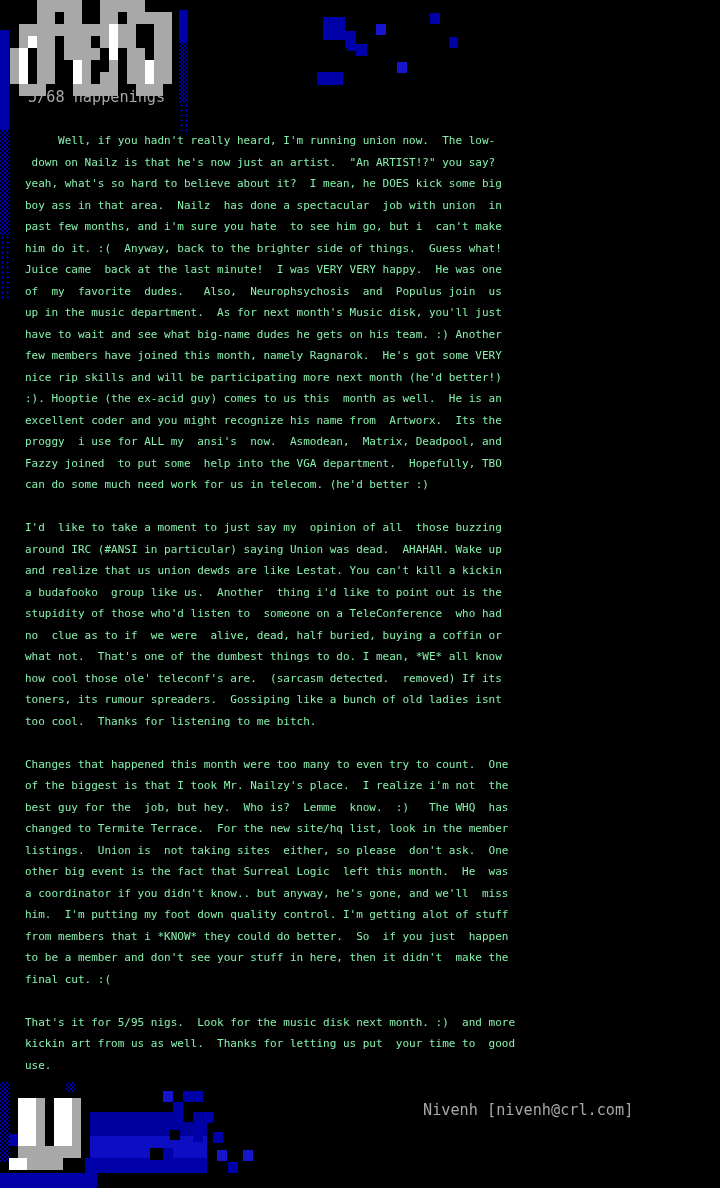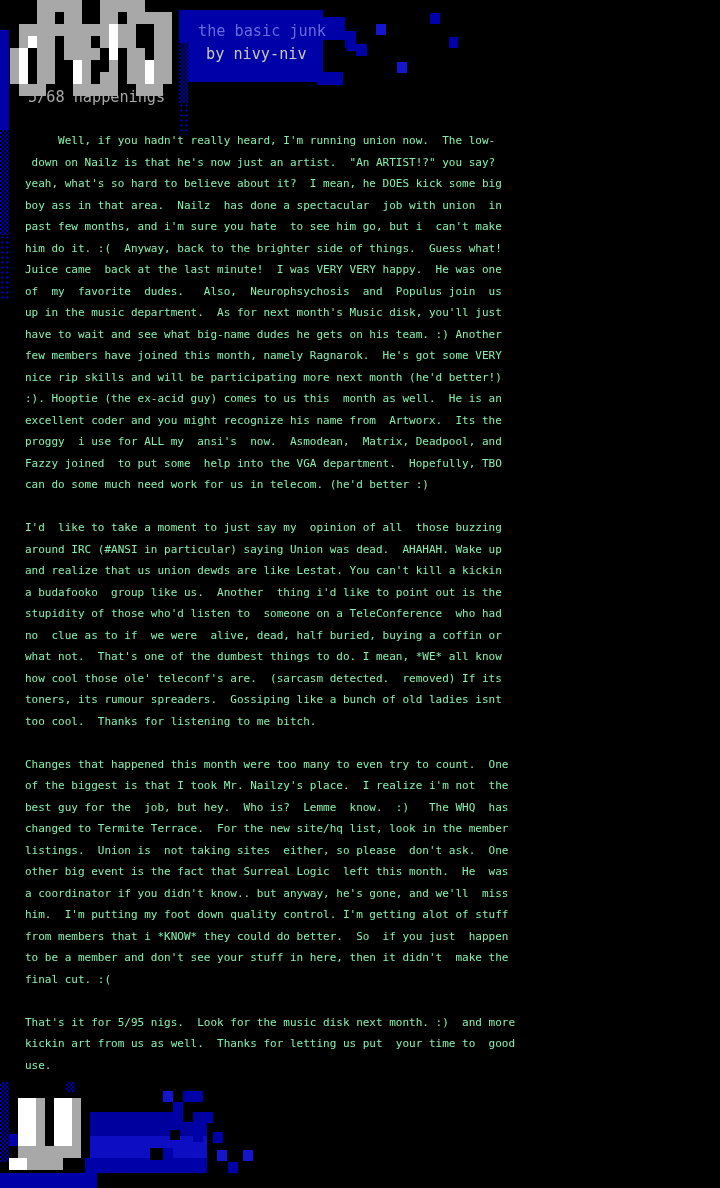--- a/index.html
+++ b/index.html
@@ -182,24 +182,20 @@
       <div class="cell" style="left: 73px; top: 84px; width: 9px; height: 12px; background: rgb(168, 168, 168);"></div>
       <div class="cell" style="left: 82px; top: 84px; width: 9px; height: 12px; background: rgb(168, 168, 168);"></div>
       <div class="cell" style="left: 91px; top: 84px; width: 9px; height: 12px; background: rgb(168, 168, 168);"></div>
       <div class="cell" style="left: 100px; top: 84px; width: 9px; height: 12px; background: rgb(168, 168, 168);"></div>
       <div class="cell" style="left: 109px; top: 84px; width: 9px; height: 12px; background: rgb(168, 168, 168);"></div>
       <div class="cell" style="left: 136px; top: 84px; width: 9px; height: 12px; background: rgb(168, 168, 168);"></div>
       <div class="cell" style="left: 145px; top: 84px; width: 9px; height: 12px; background: rgb(168, 168, 168);"></div>
       <div class="cell" style="left: 154px; top: 84px; width: 9px; height: 12px; background: rgb(168, 168, 168);"></div>
     </div>
 
-  <div class="header-box">
-    <div class="header-title">the basic junk</div>
-    <div class="header-byline">by nivy-niv</div>
-  </div>
 
   <div class="section-label">5/68 happenings</div>
 
   <pre class="body-text">     Well, if you hadn't really heard, I'm running union now.  The low-
  down on Nailz is that he's now just an artist.  "An ARTIST!?" you say?
 yeah, what's so hard to believe about it?  I mean, he DOES kick some big
 boy ass in that area.  Nailz  has done a spectacular  job with union  in
 past few months, and i'm sure you hate  to see him go, but i  can't make
 him do it. :(  Anyway, back to the brighter side of things.  Guess what!
 Juice came  back at the last minute!  I was VERY VERY happy.  He was one
@@ -234,20 +230,21 @@
 a coordinator if you didn't know.. but anyway, he's gone, and we'll  miss
 him.  I'm putting my foot down quality control. I'm getting alot of stuff
 from members that i *KNOW* they could do better.  So  if you just  happen
 to be a member and don't see your stuff in here, then it didn't  make the
 final cut. :(
 
 That's it for 5/95 nigs.  Look for the music disk next month. :)  and more
 kickin art from us as well.  Thanks for letting us put  your time to  good
 use.</pre>
 
+  <div class="signature">Nivenh [nivenh@crl.com]</div>
 
   <div id="bottom-logo">
       <div class="cell" style="left: 18px; top: 1098px; width: 9px; height: 12px; background: rgb(255, 255, 255);"></div>
       <div class="cell" style="left: 27px; top: 1098px; width: 9px; height: 12px; background: rgb(255, 255, 255);"></div>
       <div class="cell" style="left: 36px; top: 1098px; width: 9px; height: 12px; background: rgb(168, 168, 168);"></div>
       <div class="cell" style="left: 54px; top: 1098px; width: 9px; height: 12px; background: rgb(255, 255, 255);"></div>
       <div class="cell" style="left: 63px; top: 1098px; width: 9px; height: 12px; background: rgb(255, 255, 255);"></div>
       <div class="cell" style="left: 72px; top: 1098px; width: 9px; height: 12px; background: rgb(168, 168, 168);"></div>
       <div class="cell" style="left: 18px; top: 1110px; width: 9px; height: 12px; background: rgb(255, 255, 255);"></div>
       <div class="cell" style="left: 27px; top: 1110px; width: 9px; height: 12px; background: rgb(255, 255, 255);"></div>

